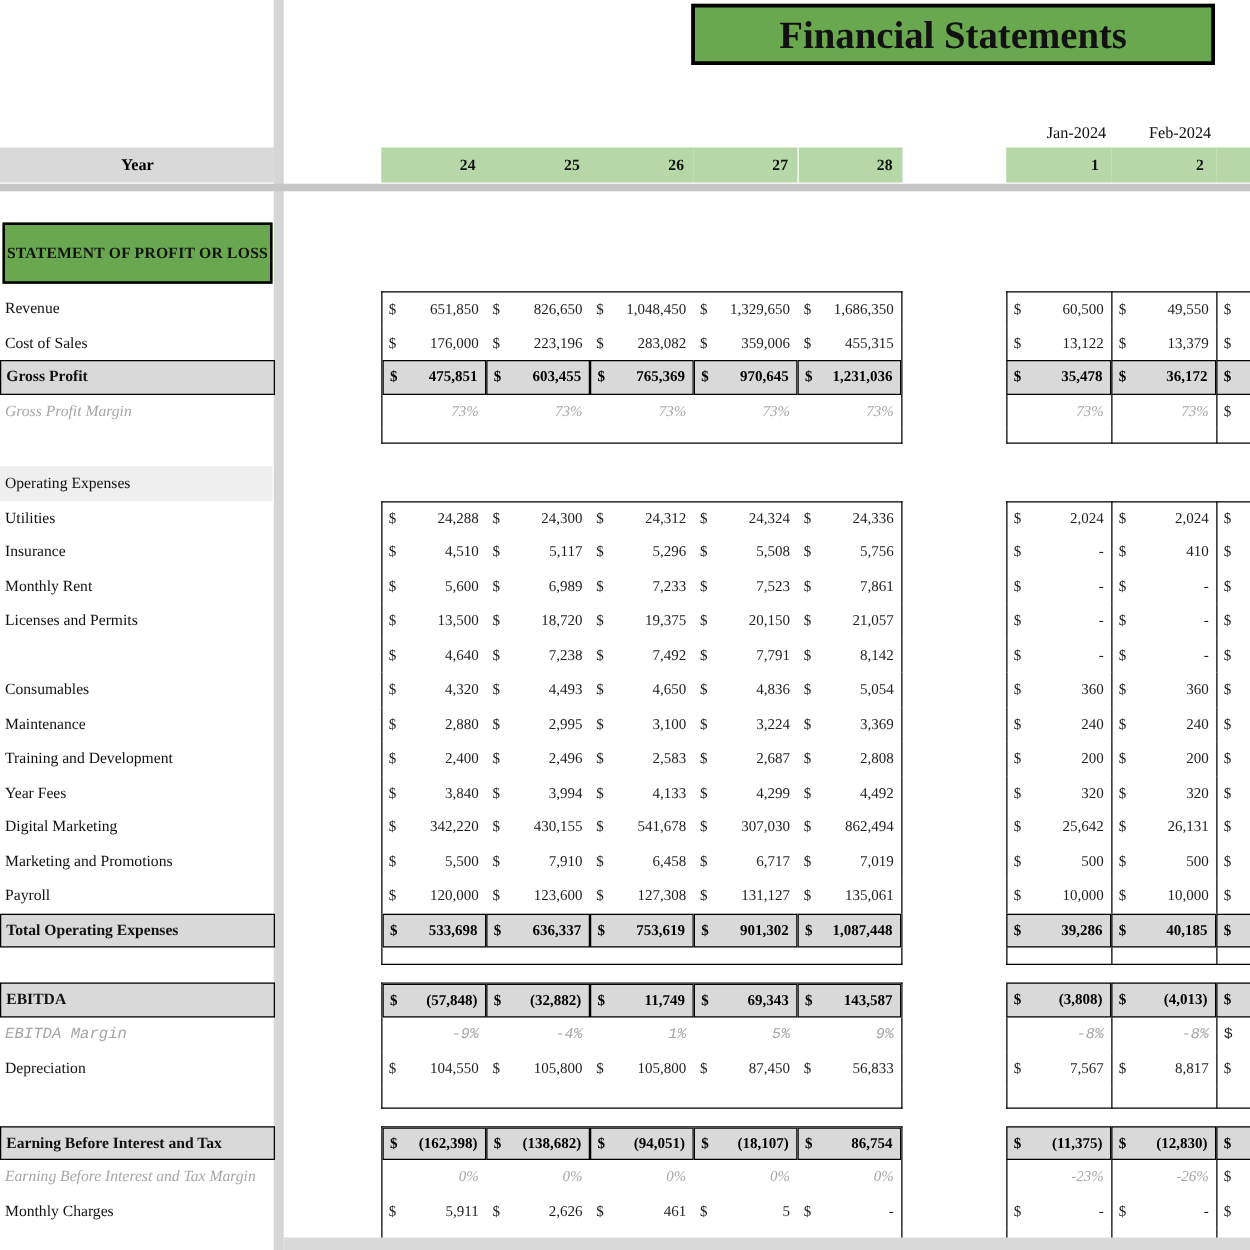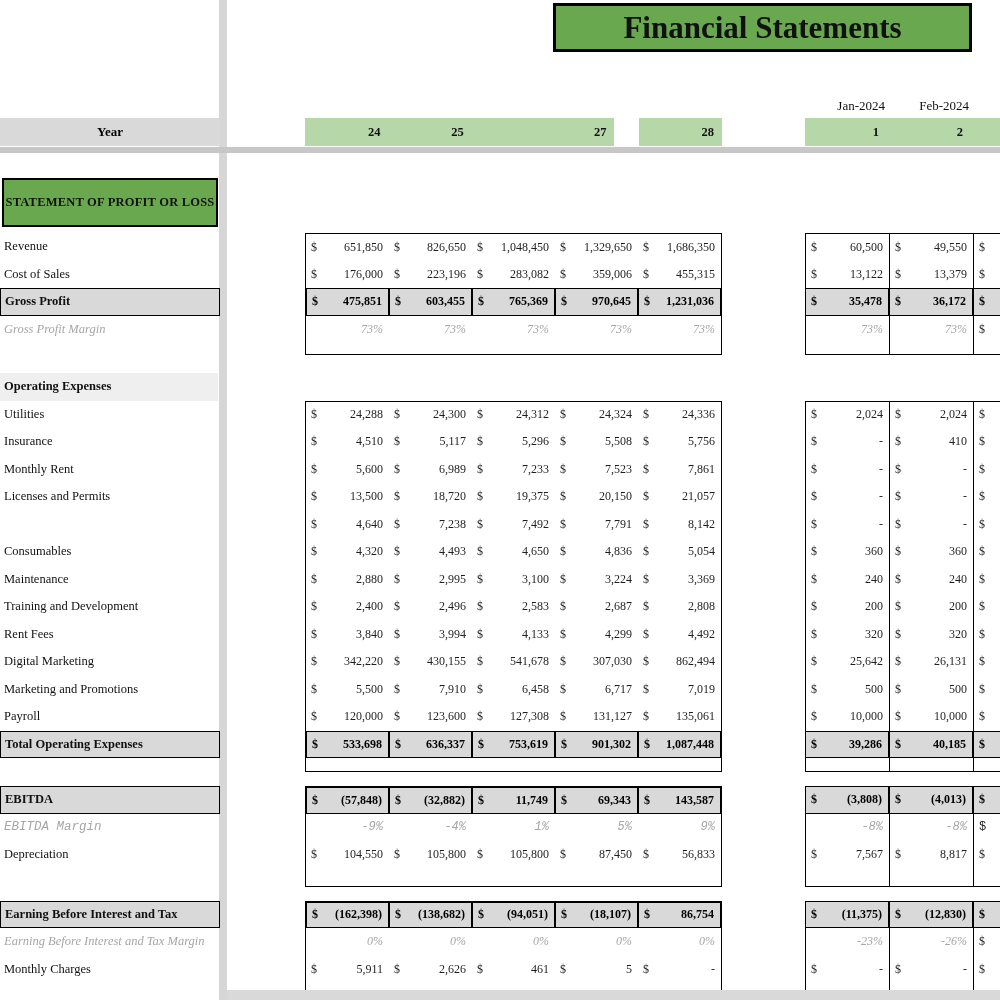--- a/index.html
+++ b/index.html
@@ -29,21 +29,21 @@
   .ygreen{position:absolute;top:0;height:28px;background:#b6d7a8;display:flex;align-items:center;
     justify-content:flex-end;font-weight:bold;font-size:12.5px;box-sizing:border-box;padding-right:8px;color:#111;}
 
   
   #sheet{position:absolute;left:0;top:233px;width:1000px;}
   .row{position:relative;width:1000px;}
   .gap{position:relative;width:1000px;}
   .lbl{position:absolute;left:0;top:0;bottom:0;width:220px;box-sizing:border-box;
     display:flex;align-items:center;padding-left:4px;font-size:12.5px;color:#111;}
   .lbl-total{background:#d9d9d9;border:1.5px solid #000;font-weight:bold;}
-  .lbl-section{background:#efefef;font-weight:bold;width:218px;}
+  .lbl-section{background:#efefef;font-weight:normal;width:218px;}
   .lbl-margin{font-style:italic;color:#a6a6a6;}
   .grp{position:absolute;top:0;bottom:0;box-sizing:border-box;display:flex;}
   .c{box-sizing:border-box;display:flex;align-items:center;justify-content:space-between;
      padding:0 6px 0 5px;font-size:12px;color:#1f1f1f;overflow:hidden;}
   .c .v{text-align:right;white-space:nowrap;}
   .c-total{background:#d9d9d9;border:1.5px solid #000;font-weight:bold;color:#000;}
   .c-margin{justify-content:flex-end;font-style:italic;color:#a6a6a6;}
 </style>
 </head>
 <body>
@@ -57,21 +57,21 @@
   </div>
 
   <div class="mon-hdr" id="mh1">Jan-2024</div>
   <div class="mon-hdr" id="mh2">Feb-2024</div>
 
   <div class="year-row">
     <div class="year-label">Year</div>
     <div class="ygreen" style="left:305px;width:83.4px;">24</div>
     <div class="ygreen" style="left:388.4px;width:83.4px;">25</div>
     <div class="ygreen" style="left:471.8px;width:83.4px;">26</div>
-    <div class="ygreen" style="left:531px;width:83.4px;">27</div>
+    <div class="ygreen" style="left:555px;width:83.4px;">27</div>
     <div class="ygreen" style="left:638.6px;width:83.4px;">28</div>
     <div class="ygreen" style="left:805px;width:84px;padding-right:10px;">1</div>
     <div class="ygreen" style="left:889px;width:84px;padding-right:10px;">2</div>
     <div class="ygreen" style="left:973px;width:27px;"></div>
   </div>
 
   <div class="stmt-box">
     <span>STATEMENT OF PROFIT OR LOSS</span>
   </div>
 
@@ -530,21 +530,21 @@
           <div class="c" style="width: 84px; border-left: 1.5px solid rgb(0, 0, 0); border-right: none; border-top: none; border-bottom: none;">
             <span>$</span>
             <span class="v">200</span>
           </div>
           <div class="c" style="width: 57px; border-left: 1.5px solid rgb(0, 0, 0); border-top: none; border-bottom: none;">
             <span>$</span>
           </div>
         </div>
       </div>
       <div class="row" style="height: 27.5px;">
-        <div class="lbl lbl-normal">Rent Fees</div>
+        <div class="lbl lbl-normal">Year Fees</div>
         <div class="grp" style="left: 305px; width: 417px; border-left: 1.5px solid rgb(0, 0, 0); border-right: 1.5px solid rgb(0, 0, 0); border-top: none; border-bottom: none;">
           <div class="c" style="width: 83.4px;">
             <span>$</span>
             <span class="v">3,840</span>
           </div>
           <div class="c" style="width: 83.4px;">
             <span>$</span>
             <span class="v">3,994</span>
           </div>
           <div class="c" style="width: 83.4px;">

